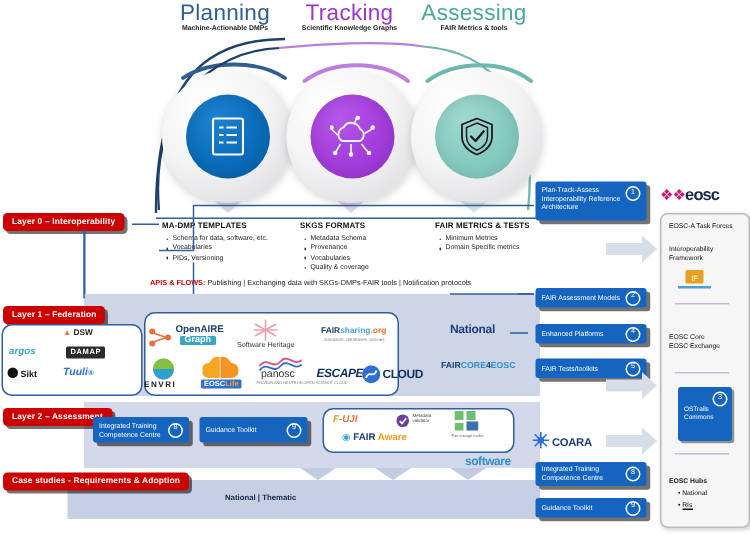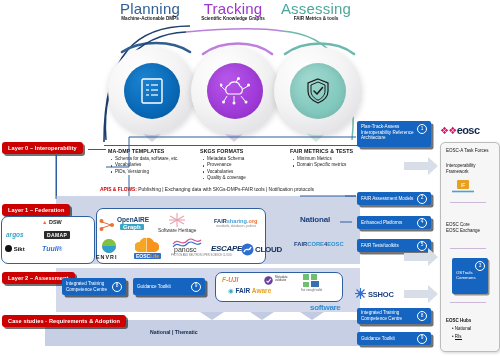--- a/index.html
+++ b/index.html
@@ -327,21 +327,21 @@
 
   <svg style="position:absolute;left:355px;top:288px;" width="11" height="11" viewBox="0 0 11 11">
     <g stroke="#2f6fd0" stroke-width="1.1">
         <line x1="5.5" y1="0" x2="5.5" y2="11"></line>
         <line x1="0" y1="5.5" x2="11" y2="5.5"></line>
         <line x1="1.5" y1="1.5" x2="9.5" y2="9.5"></line>
         <line x1="9.5" y1="1.5" x2="1.5" y2="9.5"></line>
       </g>
     <circle cx="5.5" cy="5.5" r="2.2" fill="#2f6fd0"></circle>
   </svg>
-  <div class="minilogo" style="left:368px;top:290px;font-size:7.5px;color:#1b3f7a;letter-spacing:-.2px;">SSHOC</div>
+  <div class="minilogo" style="left:368px;top:290px;font-size:7.5px;color:#1b3f7a;letter-spacing:-.2px;">COARA</div>
 
   <div class="minilogo" style="left:310px;top:303px;font-size:8px;color:#2f8fd0;letter-spacing:-.3px;">software</div>
 
   <div class="band band-cs" style="left:45px;top:320px;width:315px;height:26px;"></div>
   <div class="layer-pill" style="left:2px;top:315px;">Case studies -  Requirements &amp; Adoption</div>
   <div class="nat-them" style="left:150px;top:329px;">National | Thematic</div>
 
   <svg class="arcwrap" viewBox="0 0 500 356">
     <path d="M200,312 l12,8 l12,-8 z" fill="#c3cbe2"></path>
     <path d="M250,312 l12,8 l12,-8 z" fill="#c3cbe2"></path>

